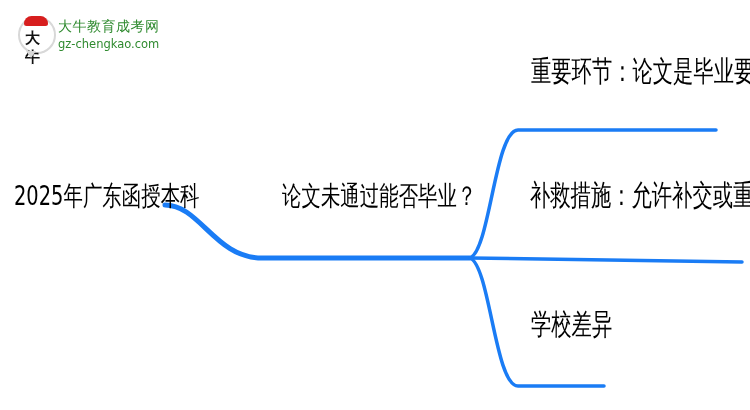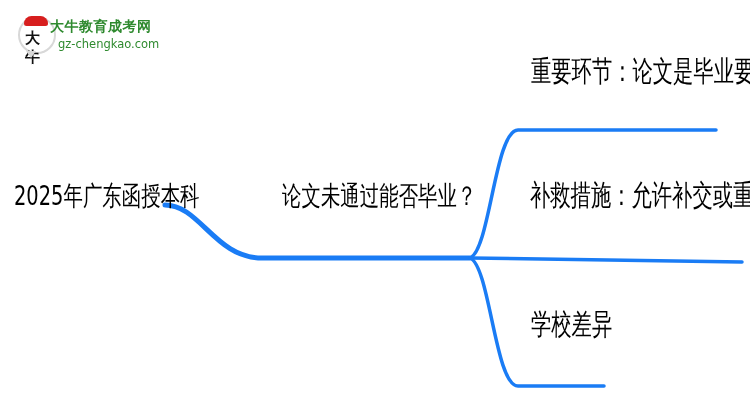--- a/index.html
+++ b/index.html
@@ -8,22 +8,22 @@
   .logo { position: absolute; left: 18px; top: 14px; width: 140px; height: 44px; }
   .logo-badge { position: absolute; left: 0; top: 2px; width: 34px; height: 34px;
                 border: 2px solid #d8d8d8; border-radius: 50%; background: #fff; }
   .logo-badge::before { content: ""; position: absolute; left: 4px; top: -2px;
                 width: 24px; height: 10px; background: #d71e1e; border-radius: 12px 12px 4px 4px; }
   .logo-badge::after { content: ""; position: absolute; left: 6px; bottom: -6px;
                 width: 0; height: 0; border-left: 5px solid transparent;
                 border-right: 5px solid transparent; border-top: 7px solid #d8d8d8; }
   .logo-glyph { position: absolute; left: 5px; top: 11px; font-size: 15px;
                 font-weight: bold; color: #111; font-family: "DejaVu Serif", serif; }
-  .logo-title { position: absolute; left: 32px; top: 4px; font-size: 14px;
-                font-weight: bold; color: #2f8a2f; letter-spacing: 0.5px; white-space: nowrap; }
+  .logo-title { position: absolute; left: 40px; top: 4px; font-size: 14px;
+                font-weight: normal; color: #2f8a2f; letter-spacing: 0.5px; white-space: nowrap; }
   .logo-url { position: absolute; left: 40px; top: 23px; font-size: 11.5px;
               color: #2f8a2f; white-space: nowrap; text-align: right; }
   svg.links { position: absolute; left: 0; top: 0; }
   .node { position: absolute; color: #000; white-space: nowrap;
           font-family: "DejaVu Sans", sans-serif; transform-origin: left top; }
   .root { left: 14px; top: 178px; font-size: 27px; transform: scaleX(0.72); }
   .mid { left: 282px; top: 178px; font-size: 27px; transform: scaleX(0.72); }
   .leaf1 { left: 531px; top: 52px; font-size: 29px; transform: scaleX(0.70); }
   .leaf2 { left: 530px; top: 176px; font-size: 29px; transform: scaleX(0.70); }
   .leaf3 { left: 531px; top: 305px; font-size: 29px; transform: scaleX(0.70); }

